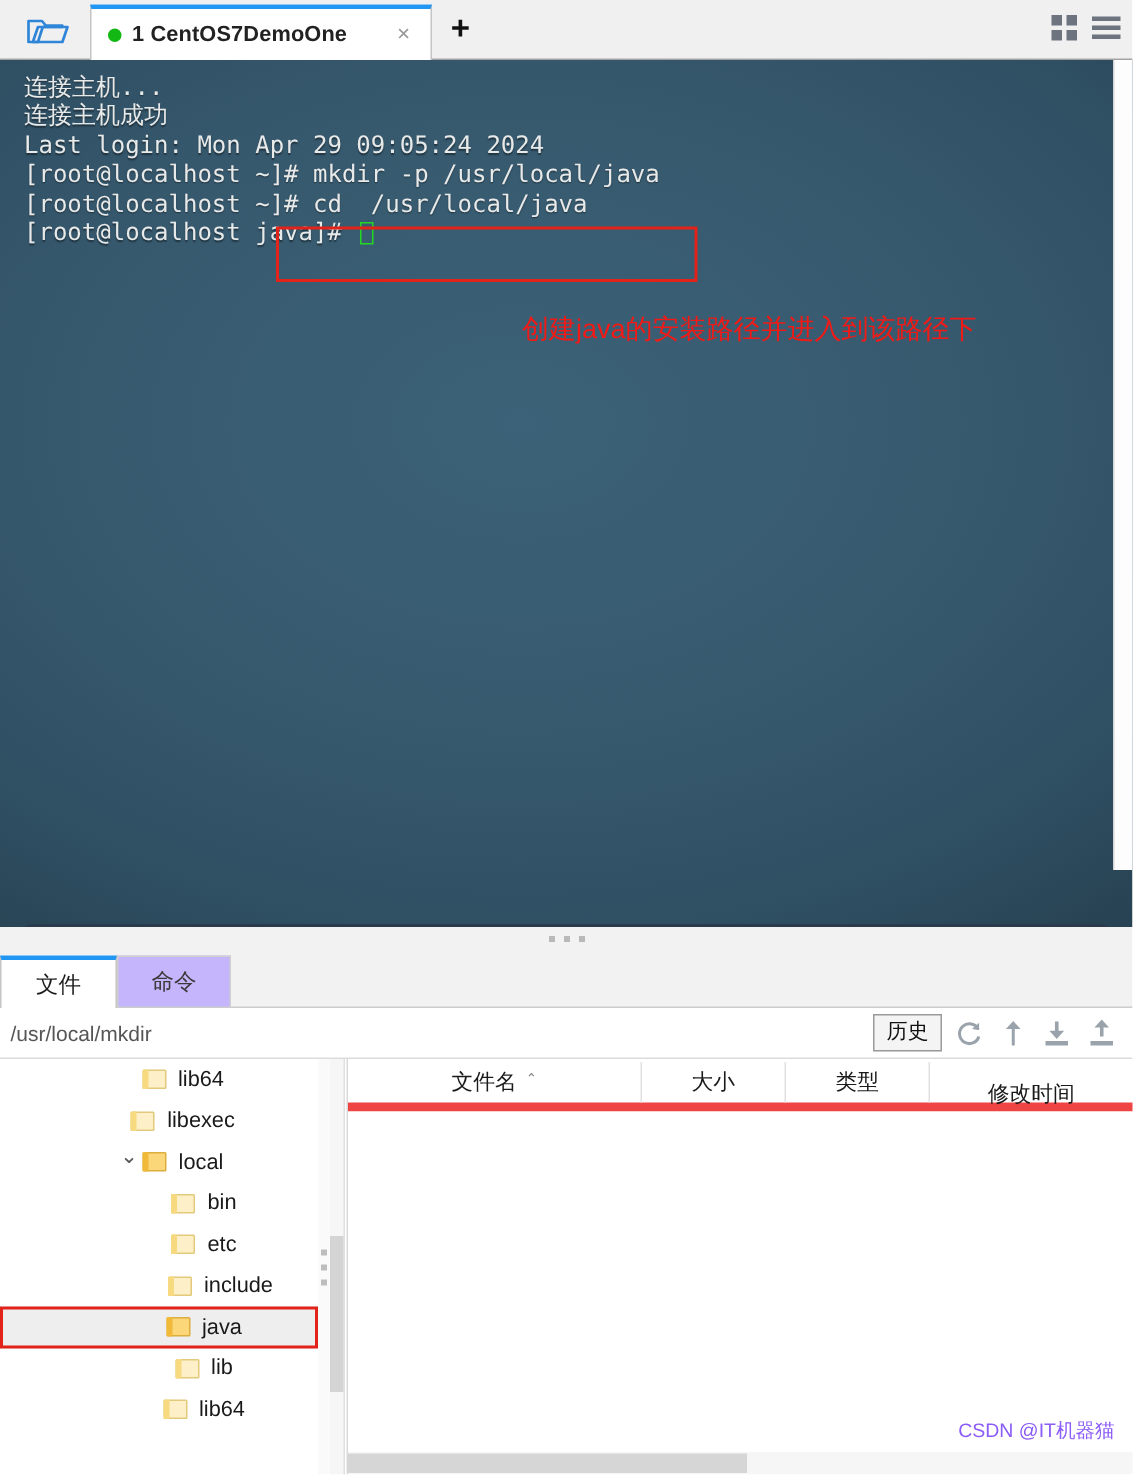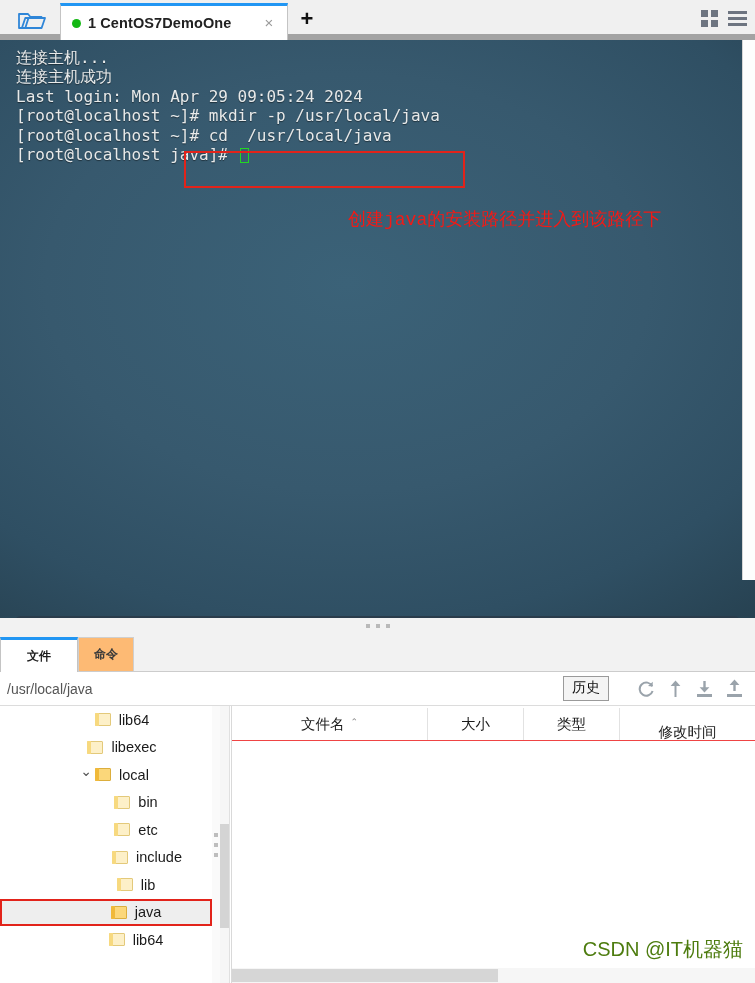--- a/index.html
+++ b/index.html
@@ -14,21 +14,21 @@
     position: relative;
     width: 755px; height: 983px;
     overflow: hidden;
   }
 
   
   .tabbar {
     position: absolute; left: 0; top: 0;
     width: 755px; height: 40px;
     background: #f0f0f0;
-    border-bottom: 6px solid #a3a3a3;
+    border-bottom: 1px solid #a3a3a3;
     box-sizing: border-box;
   }
   .open-folder-btn {
     position: absolute; left: 8px; top: 4px;
     width: 48px; height: 34px;
     display: flex; align-items: center; justify-content: center;
     cursor: pointer;
   }
   .tab {
     position: absolute; left: 60px; top: 3px;
@@ -112,21 +112,21 @@
     width: 281px; height: 37px;
     border: 2px solid #e2231a;
     box-sizing: border-box;
     pointer-events: none;
   }
   .red-note {
     position: absolute;
     left: 348px; top: 167px;
     font-size: 18px;
     color: #f21a16;
-    font-family: Liberation Mono, monospace;
+    font-family: Liberation Sans, sans-serif;
     white-space: nowrap;
   }
   .term-scroll {
     position: absolute; right: 0; top: 0;
     width: 13px; height: 540px;
     background: #fdfdfd;
     border-left: 1px solid #d5d5d5;
     box-sizing: border-box;
   }
 
@@ -164,34 +164,34 @@
     width: 755px; height: 38px;
     background: #f2f2f2;
     border-bottom: 1px solid #cccccc;
     box-sizing: border-box;
   }
   .fp-tab {
     position: absolute; top: 3px;
     height: 35px;
     box-sizing: border-box;
     display: flex; align-items: center; justify-content: center;
-    font-size: 12px; font-weight: bold;
+    font-size: 15px; font-weight: normal;
     color: #1c1c1c;
     cursor: pointer;
   }
   .fp-tab.active {
     left: 0; width: 78px;
     background: #ffffff;
     border: 1px solid #c4c4c4;
     border-top: 3px solid #2196f3;
     border-bottom: none;
   }
   .fp-tab.inactive {
-    left: 78px; width: 56px;
-    background: #fdba74;
+    left: 78px; width: 76px;
+    background: #c4b5fd;
     border: 1px solid #cfcfcf;
     border-bottom: 1px solid #cccccc;
     color: #3a3a3a;
   }
   .fp-pathrow {
     position: absolute; left: 0; top: 38px;
     width: 755px; height: 34px;
     background: #ffffff;
     border-bottom: 1px solid #dcdcdc;
     box-sizing: border-box;
@@ -203,21 +203,21 @@
     color: #555;
     flex: 1;
     cursor: text;
   }
   .fp-hist-btn {
     background: #f4f4f4;
     border: 1px solid #9a9a9a;
     font-size: 14px;
     color: #111;
     padding: 2px 8px 3px;
-    margin-right: 27px;
+    margin-right: 8px;
     cursor: pointer;
   }
   .fp-path-icons { display: flex; gap: 11px; margin-right: 11px; align-items: center; }
   .fp-path-icons > span { cursor: pointer; display: flex; }
 
   
   .fp-tree {
     position: absolute; left: 0; top: 72px;
     width: 212px; height: 277px;
     background: #ffffff;
@@ -292,21 +292,21 @@
     position: absolute; left: 231px; top: 72px;
     width: 524px; height: 277px;
     background: #ffffff;
     border-left: 1px solid #d9d9d9;
     box-sizing: border-box;
   }
   .fl-header {
     position: absolute; left: 0; top: 2px;
     width: 524px; height: 33px;
     display: flex;
-    border-bottom: 1px solid #ef4444;
+    border-bottom: 6px solid #ef4444;
     box-sizing: border-box;
   }
   .fl-col {
     display: flex; align-items: center; justify-content: center;
     font-size: 14.5px; color: #1a1a1a;
     border-right: 1px solid #e2e2e2;
     box-sizing: border-box;
     cursor: pointer;
     position: relative;
   }
@@ -325,22 +325,22 @@
     width: 524px; height: 15px;
     background: #f6f6f6;
   }
   .fl-hscroll i {
     position: absolute; left: 0; top: 1px;
     width: 266px; height: 13px;
     background: #d6d6d6; display: block;
   }
   .watermark {
     position: absolute; right: 12px; bottom: 20px;
-    font-size: 20px;
-    color: #4d7c0f;
+    font-size: 13px;
+    color: #8b5cf6;
     white-space: nowrap;
     pointer-events: none;
   }
 </style>
 </head>
 <body>
 
 <div id="app">
 
   <div class="tabbar">
@@ -400,21 +400,21 @@
   </div>
 
   <div class="filepanel">
 
     <div class="fp-tabs">
       <div class="fp-tab active">文件</div>
       <div class="fp-tab inactive">命令</div>
     </div>
 
     <div class="fp-pathrow">
-      <div class="fp-path">/usr/local/java</div>
+      <div class="fp-path">/usr/local/mkdir</div>
       <button class="fp-hist-btn">历史</button>
       <div class="fp-path-icons">
         <span>
           <svg width="20" height="20" viewBox="0 0 20 20">
               <path d="M16.2 7.2 A6.6 6.6 0 1 0 16.6 12" fill="none" stroke="#9aa3ab" stroke-width="2"></path>
               <path d="M16.8 2.8 L16.6 7.6 L12 7" fill="#9aa3ab"></path>
             </svg>
         </span>
         <span>
           <svg width="17" height="20" viewBox="0 0 17 20">
@@ -463,29 +463,29 @@
         <div class="tree-item" style="padding-left: 42px;">
           <span class="tw-chevron"></span>
           <span class="folder-ico"></span>
           <span>etc</span>
         </div>
         <div class="tree-item" style="padding-left: 64px;">
           <span class="tw-chevron"></span>
           <span class="folder-ico"></span>
           <span>include</span>
         </div>
-        <div class="tree-item" style="padding-left: 42px;">
-          <span class="tw-chevron"></span>
-          <span class="folder-ico"></span>
-          <span>lib</span>
-        </div>
         <div class="tree-item selected" style="padding-left: 42px;">
           <span class="tw-chevron"></span>
           <span class="folder-ico open"></span>
           <span>java</span>
+        </div>
+        <div class="tree-item" style="padding-left: 42px;">
+          <span class="tw-chevron"></span>
+          <span class="folder-ico"></span>
+          <span>lib</span>
         </div>
         <div class="tree-item" style="padding-left: 42px;">
           <span class="tw-chevron"></span>
           <span class="folder-ico"></span>
           <span>lib64</span>
         </div>
       </div>
 
     <div class="splitter-v">
       <i></i>

